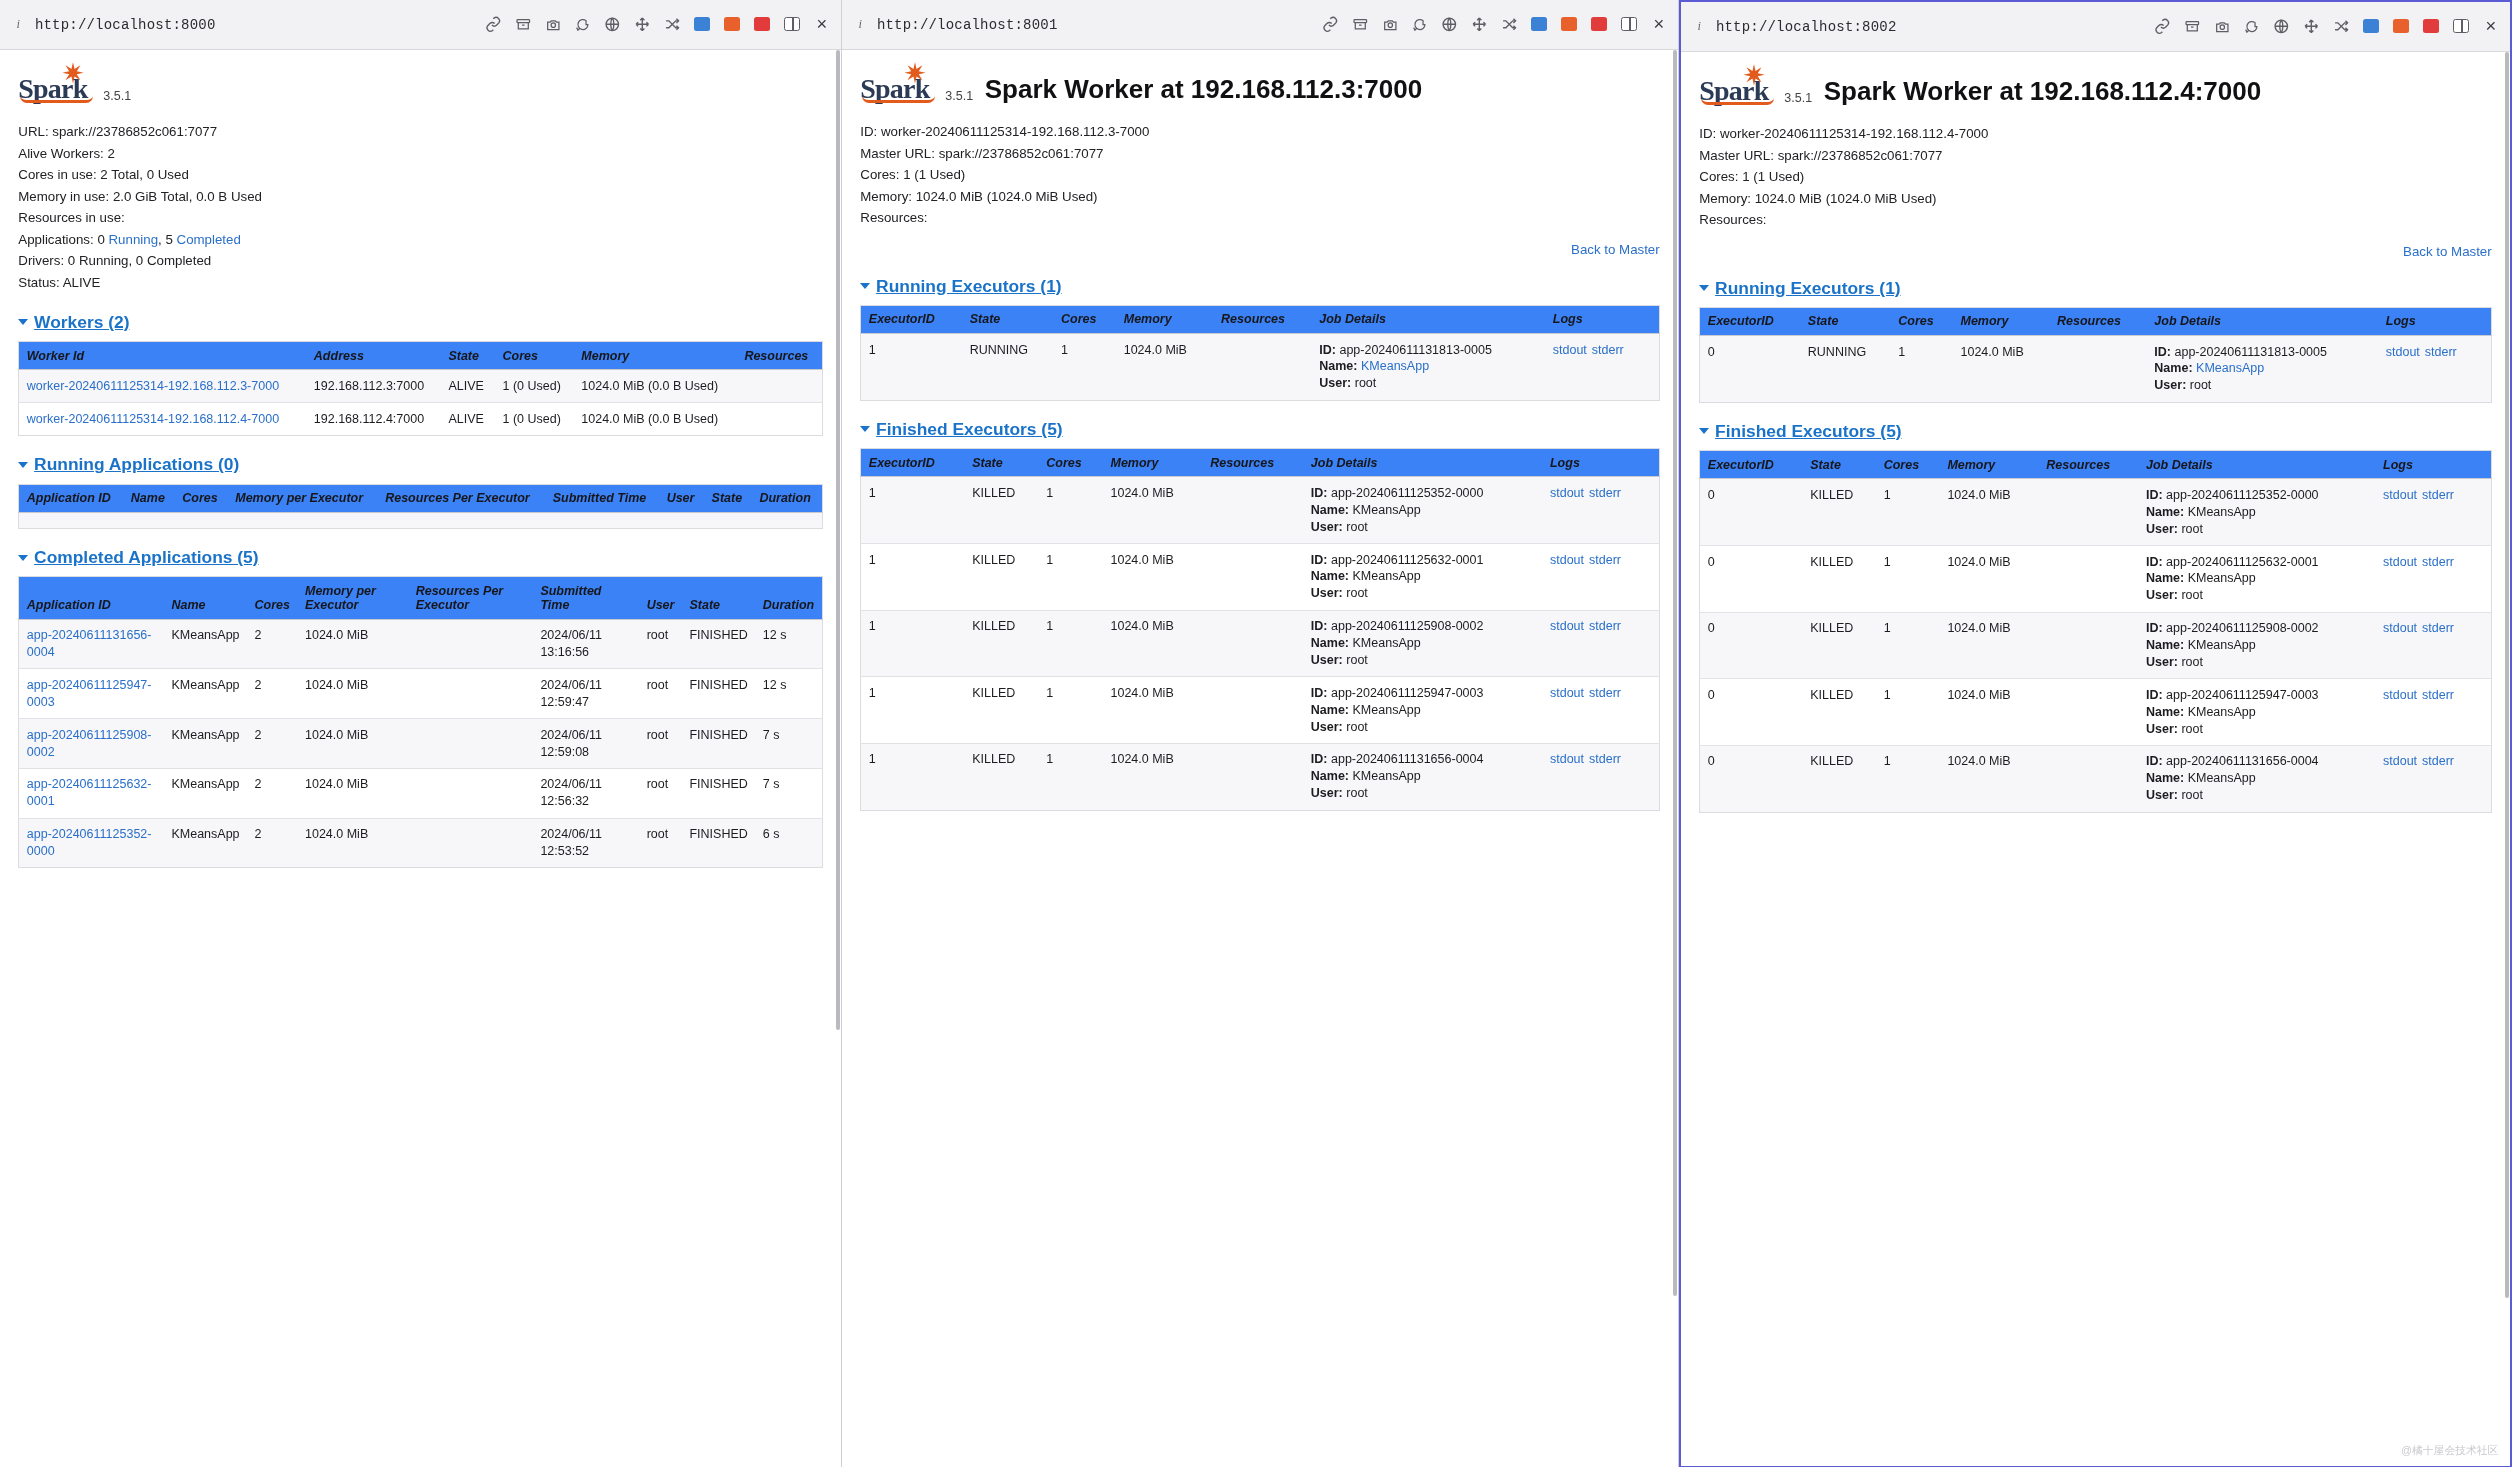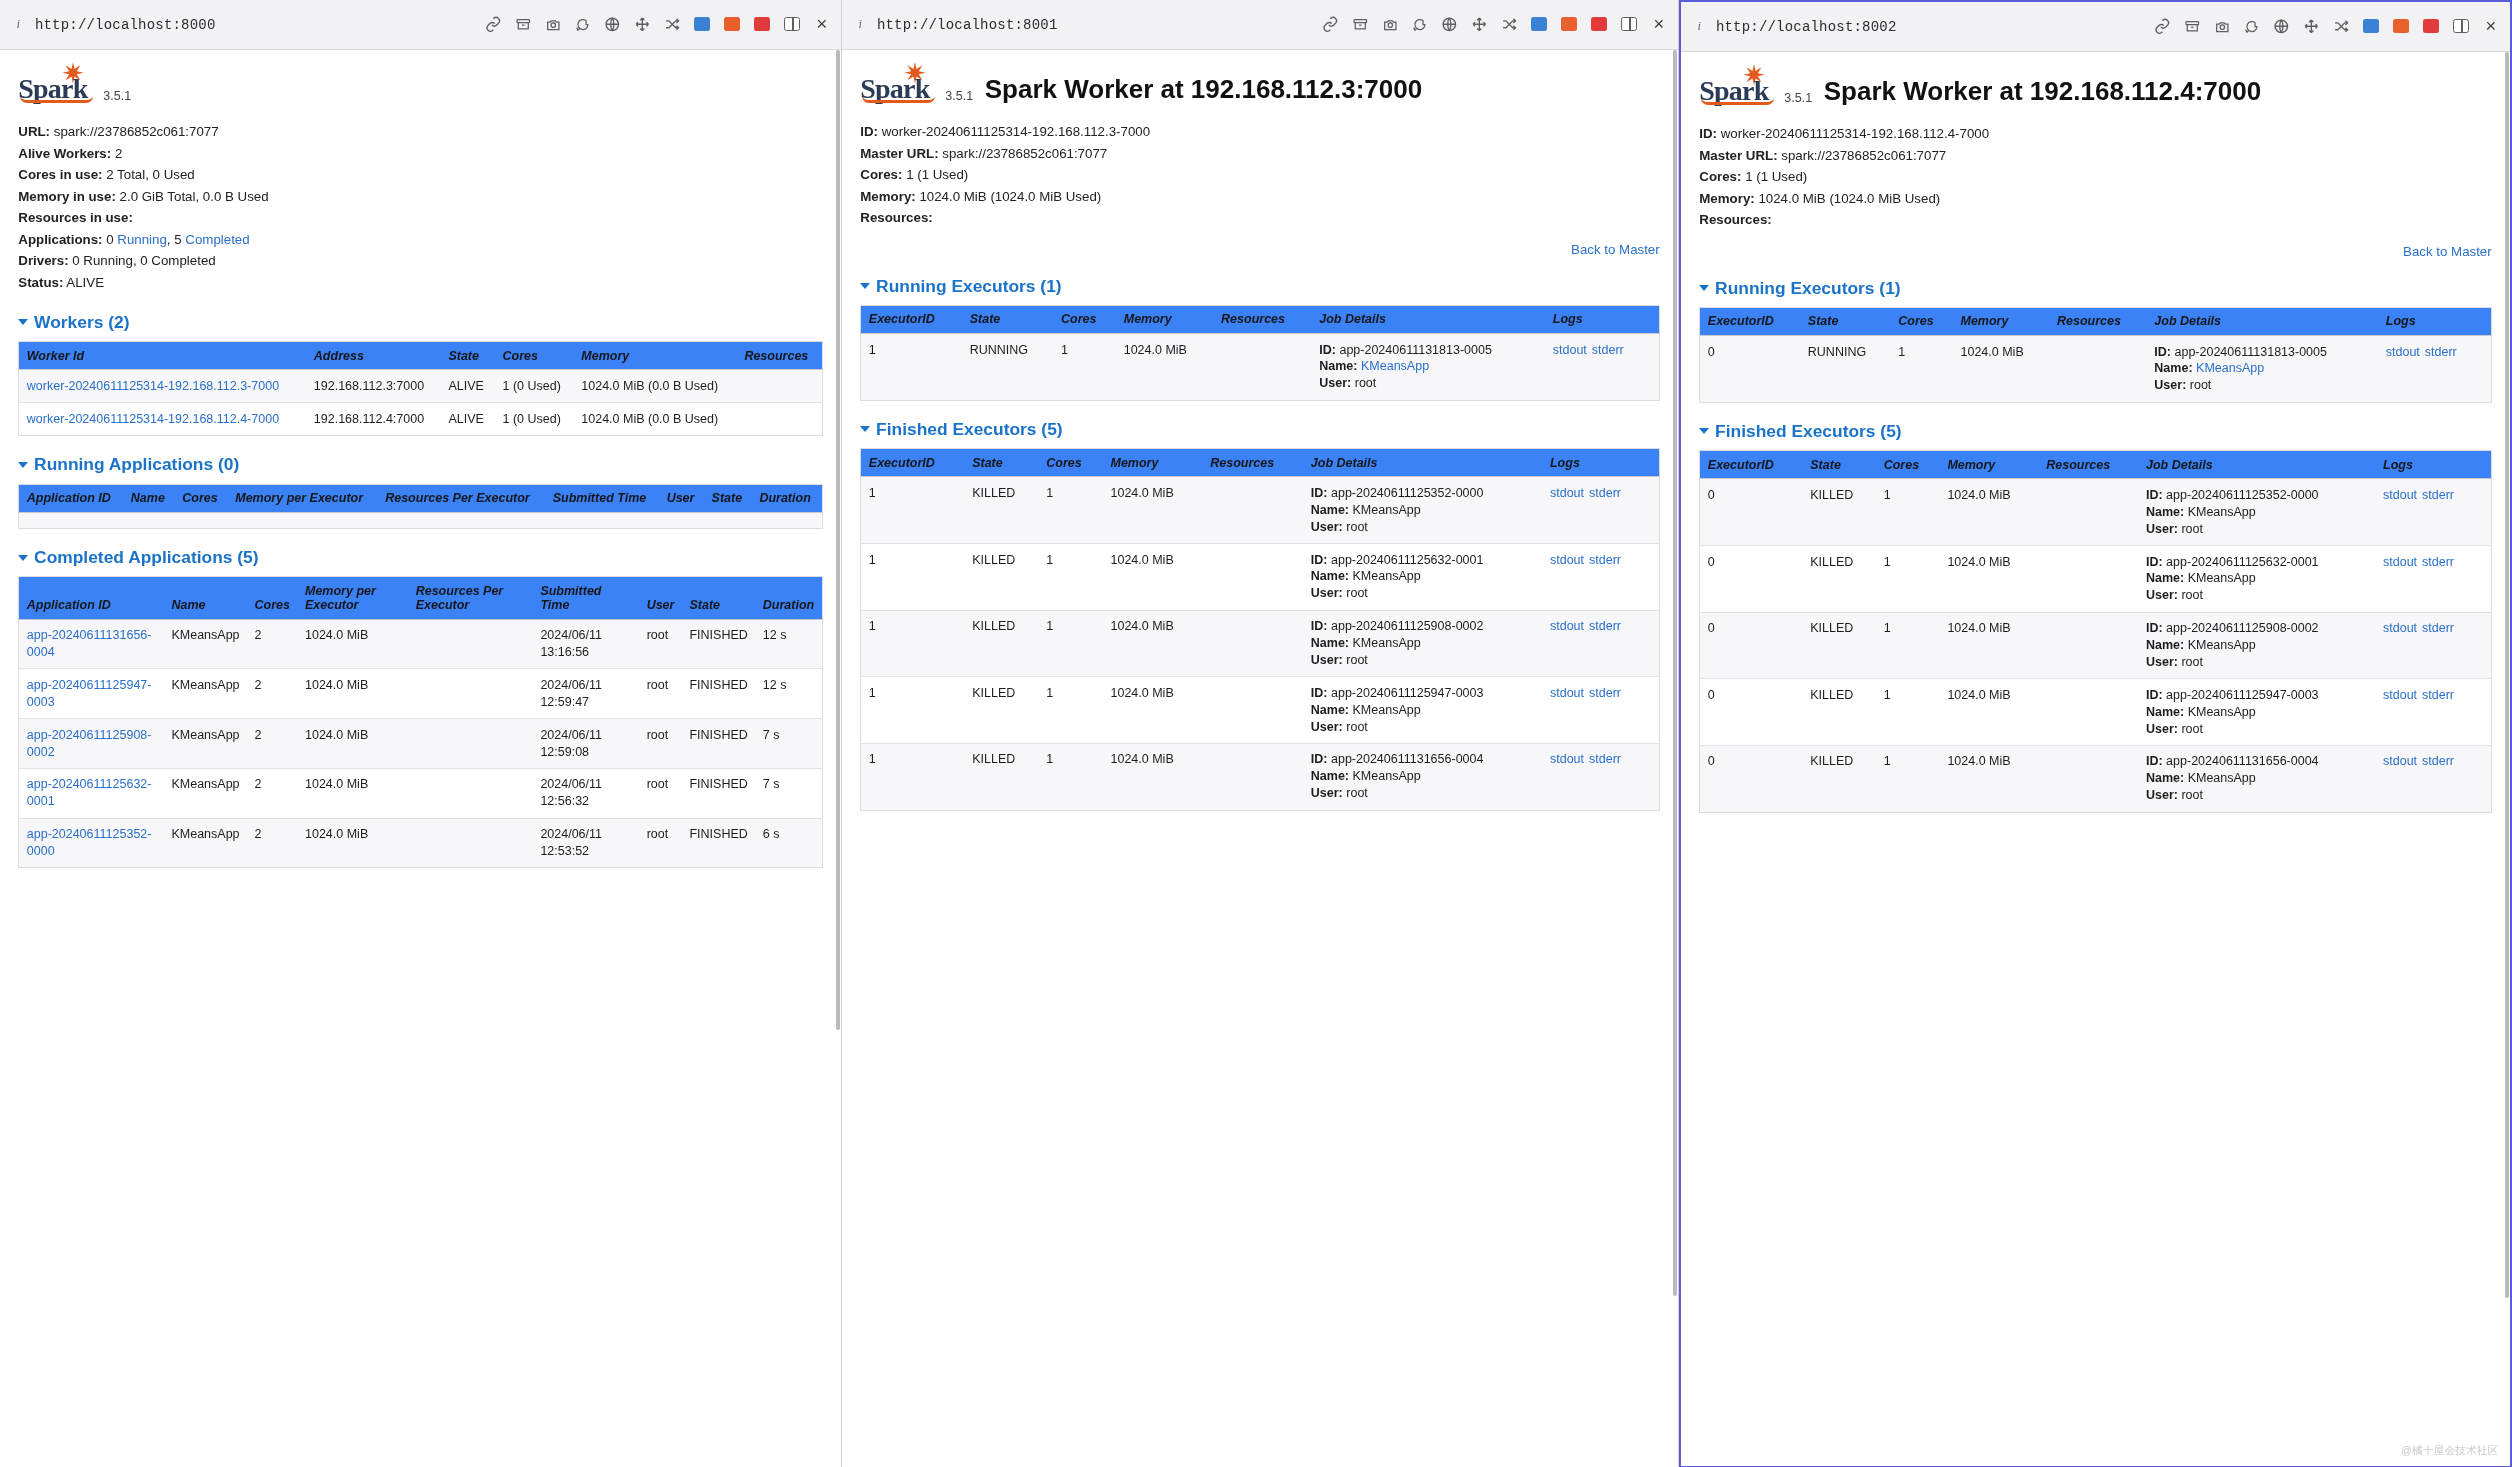--- a/index.html
+++ b/index.html
@@ -120,39 +120,39 @@
   }
   .logo-ver { font-size: 12.5px; color: #444; padding-bottom: 3.3px; }
   h1.title {
     font-size: 26px;
     font-weight: bold;
     margin: 0;
     padding-bottom: 1.7px;
     color: #111114;
   }
   .meta { line-height: 1.62; font-size: 13.3px; }
-  .meta b { font-weight: bold; }
+  .meta b { font-weight: normal; }
   a { color: #2a6fc9; text-decoration: none; }
   .backlink { display: block; margin-top: 13.3px; font-size: 13.3px; text-align: right; }
 
   h4.section {
     font-size: 17.4px;
     font-weight: bold;
     margin: 18.3px 0 8.3px 0;
     color: #111114;
     display: flex; align-items: center; gap: 5.8px;
   }
   .caret {
     display: inline-block;
     width: 0; height: 0;
     border-left: 5px solid transparent;
     border-right: 5px solid transparent;
     border-top: 6.6px solid #1a73c8;
   }
-  .sect-label { color: #1a73c8; }
+  .sect-label { color: #1a73c8; text-decoration: underline; }
 
   table {
     border-collapse: collapse;
     width: 100%;
     font-size: 12.5px;
     border: 0.8px solid #dcdce0;
   }
   th {
     text-align: left;
     font-weight: bold;

